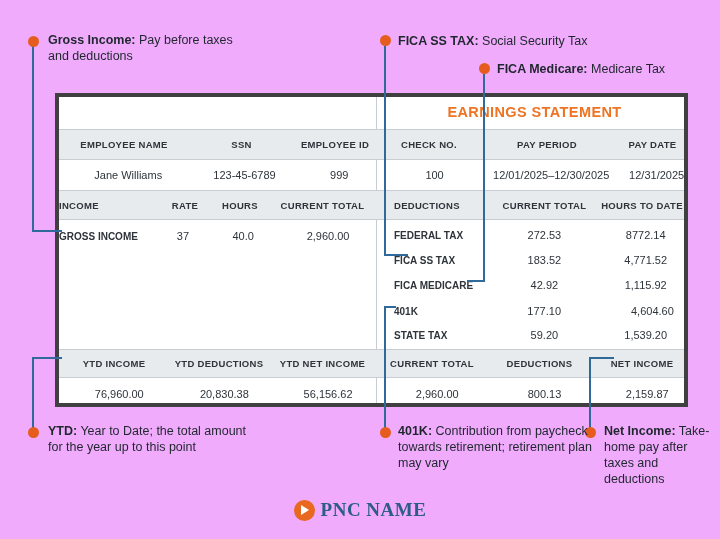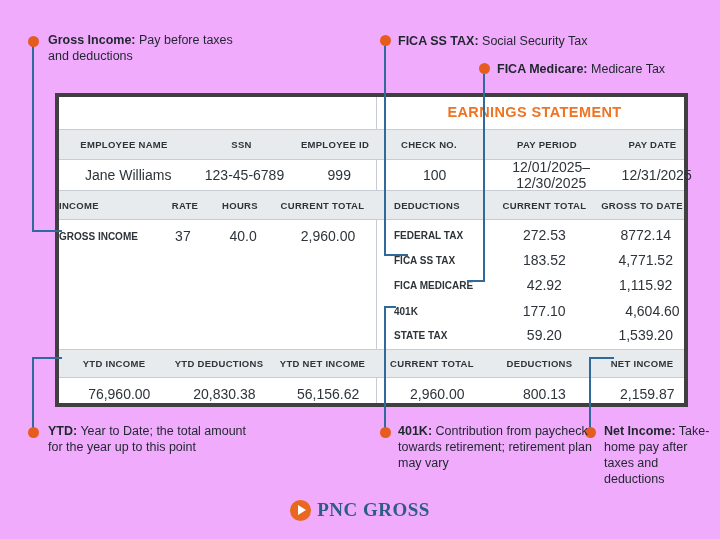--- a/index.html
+++ b/index.html
@@ -25,21 +25,21 @@
   }
   .band1{top:32px;height:31px;}
   .row1{position:absolute;left:0;top:63px;width:100%;height:30px;}
   .band2{top:93px;height:30px;}
   .band3{top:252px;height:29px;}
   .row3{position:absolute;left:0;top:281px;width:100%;height:32px;}
   .grp{position:absolute;top:0;height:100%;display:flex;align-items:center;}
   .grp-l{left:0;width:317px;}
   .grp-r{left:318px;width:315px;}
   .hcell{font-weight:bold;font-size:9.5px;letter-spacing:.3px;text-align:center;color:#2e343a;}
-  .vcell{font-size:14px;text-align:center;color:#2e343a;padding-left:11px;}
+  .vcell{font-size:11px;text-align:center;color:#2e343a;padding-left:11px;}
   .al{text-align:left;box-sizing:border-box;}
   
   .c-ename{width:130px;} .c-ssn{width:105px;} .c-eid{width:82px;}
   .c-chk{width:104px;} .c-pp{width:132px;} .c-pd{width:79px;}
   
   .c-inc{width:100px;padding-left:0;} .c-rate{width:52px;} .c-hrs{width:58px;} .c-ict{width:107px;}
   
   .c-ded{width:120px;padding-left:17px;} .c-dct{width:95px;} .c-dytd{width:100px;}
   
   .c-y1{width:110px;} .c-y2{width:100px;} .c-y3{width:107px;}
@@ -148,21 +148,21 @@
     <div class="band band2">
       <div class="grp grp-l">
         <span class="hcell al c-inc">INCOME</span>
         <span class="hcell c-rate">RATE</span>
         <span class="hcell c-hrs">HOURS</span>
         <span class="hcell c-ict">CURRENT TOTAL</span>
       </div>
       <div class="grp grp-r">
         <span class="hcell al c-ded">DEDUCTIONS</span>
         <span class="hcell c-dct">CURRENT TOTAL</span>
-        <span class="hcell c-dytd">GROSS TO DATE</span>
+        <span class="hcell c-dytd">HOURS TO DATE</span>
       </div>
     </div>
 
     <div class="grossrow">
       <span class="vcell al c-inc" style="font-weight:bold;font-size:10px;">GROSS INCOME</span>
       <span class="vcell c-rate">37</span>
       <span class="vcell c-hrs">40.0</span>
       <span class="vcell c-ict">2,960.00</span>
     </div>
 
@@ -216,16 +216,16 @@
         <span class="vcell c-n2">800.13</span>
         <span class="vcell c-n3">2,159.87</span>
       </div>
     </div>
   </div>
 
   <div class="logo">
     <div class="emblem">
       <div class="tri"></div>
     </div>
-    <span class="brand">PNC GROSS</span>
+    <span class="brand">PNC NAME</span>
   </div>
 
 </div>
 
 </body></html>

